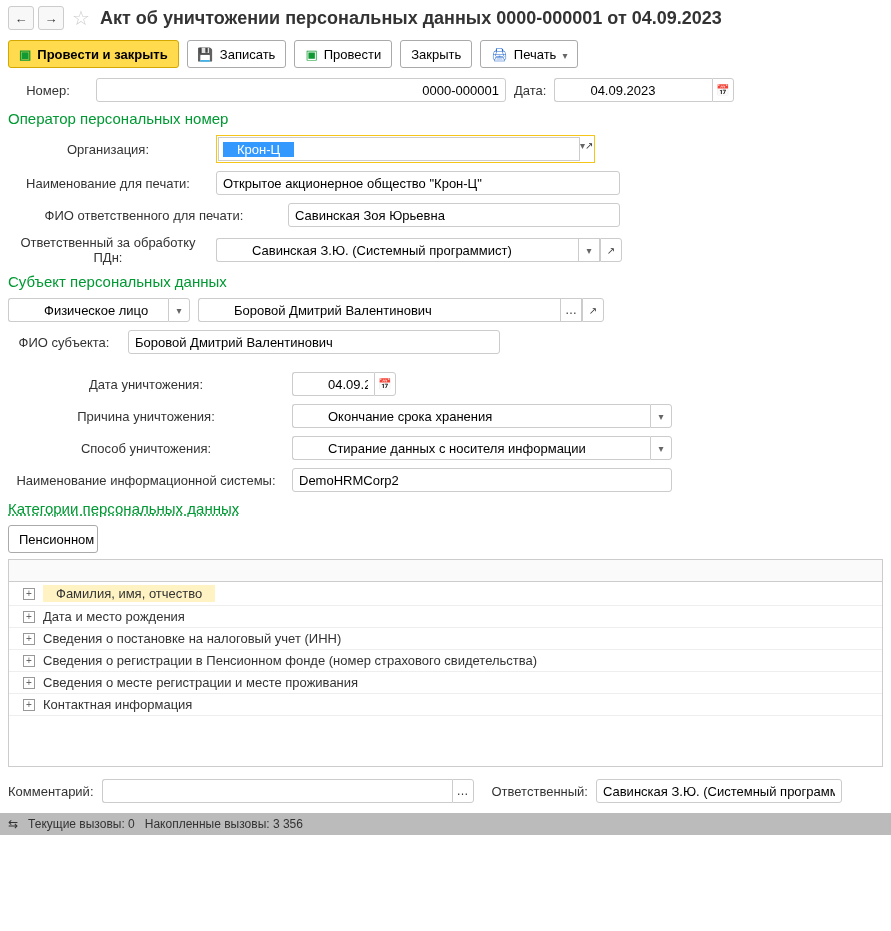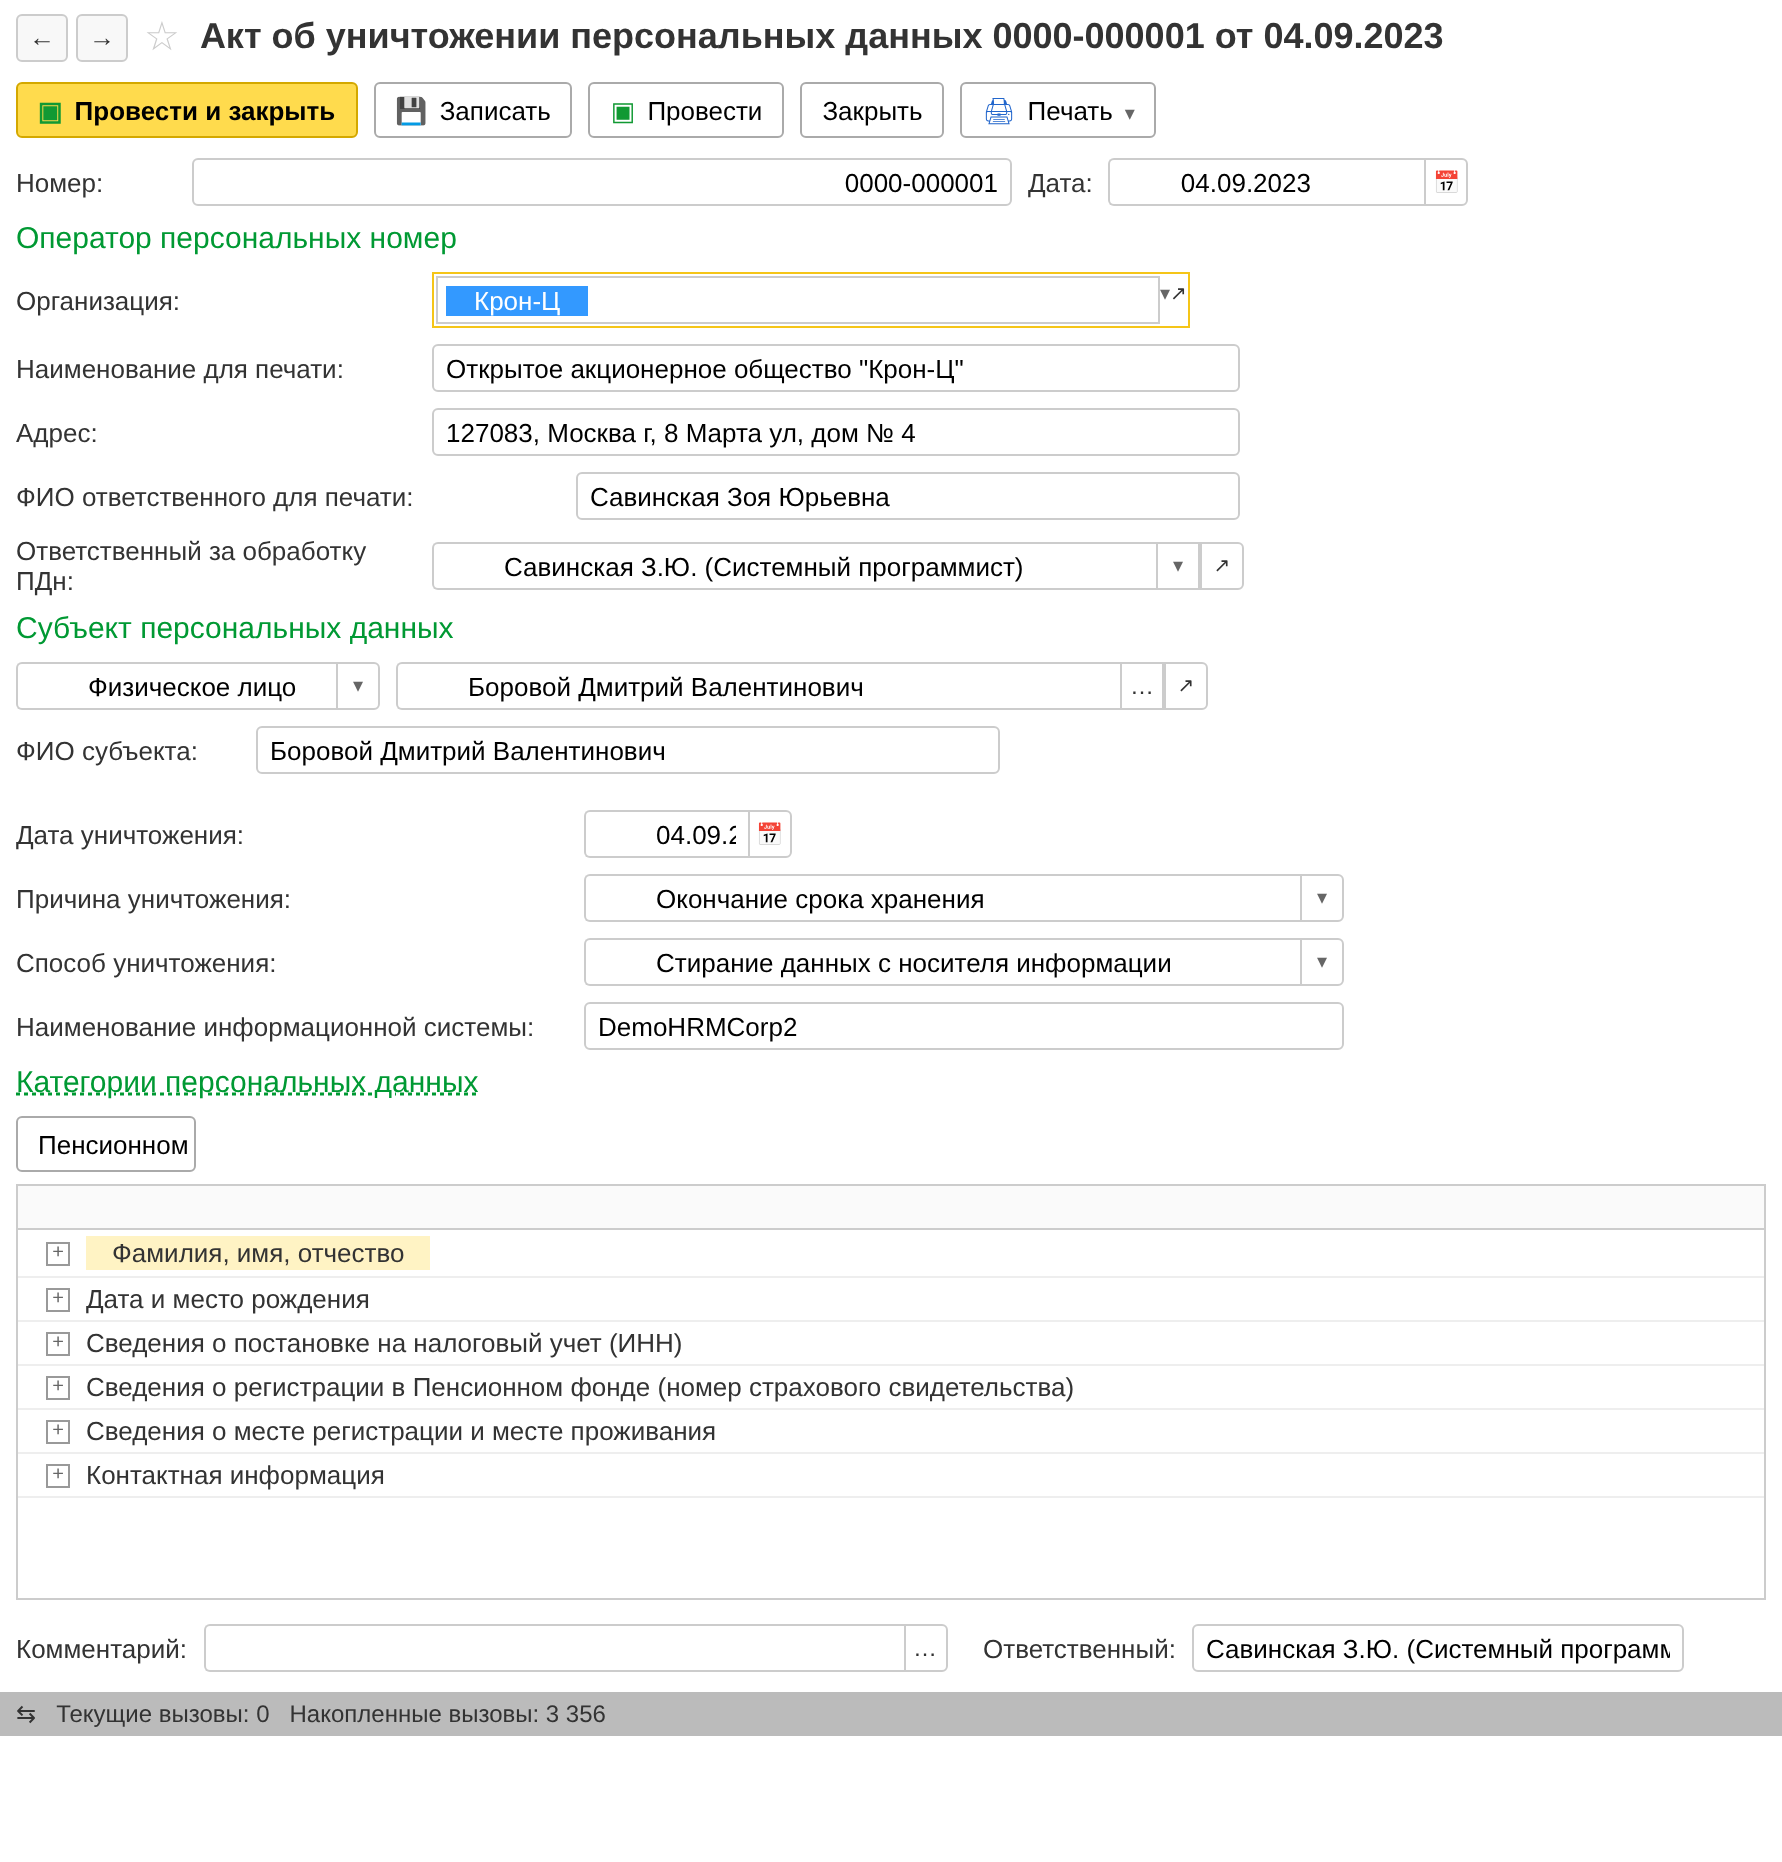--- a/index.html
+++ b/index.html
@@ -7,21 +7,21 @@
 .header-row { display: flex; align-items: center; padding: 6px 8px; gap: 4px; }
 .nav-btn { width: 26px; height: 24px; border: 1px solid #ccc; background: #f8f8f8; border-radius: 3px; display: flex; align-items: center; justify-content: center; cursor: pointer; }
 .star-icon { font-size: 20px; color: #ccc; margin: 0 4px; }
 .page-title { font-size: 18px; font-weight: bold; margin-left: 2px; }
 .toolbar { display: flex; gap: 8px; padding: 4px 8px 10px; }
 .btn { border: 1px solid #aaa; background: #fff; border-radius: 3px; padding: 4px 10px; display: flex; align-items: center; gap: 6px; cursor: pointer; font-size: 13px; height: 28px; }
 .btn-primary { background: #ffdb4d; border-color: #d4a800; font-weight: bold; }
 .btn .icon { font-size: 13px; }
 .form-area { padding: 0 8px; }
 .form-row { display: flex; align-items: center; margin-bottom: 8px; gap: 8px; }
-.label { font-size: 13px; color: #333; }
+.label { font-size: 13px; color: #333; text-align: center; }
 .input { border: 1px solid #ccc; border-radius: 3px; padding: 3px 6px; font-size: 13px; height: 24px; background: #fff; }
 .input-num { text-align: right; }
 .section-title { color: #009933; font-size: 15px; margin: 6px 0 8px; }
 .section-link { color: #009933; font-size: 15px; margin: 6px 0 8px; text-decoration: underline dotted; cursor: pointer; }
 .compound { display: flex; }
 .compound .input { border-radius: 0; border-right: none; padding-left: 35px; }
 .compound .input:first-child { border-top-left-radius: 3px; border-bottom-left-radius: 3px; }
 .compound .mini-btn { width: 22px; height: 24px; border: 1px solid #ccc; background: #fff; display: flex; align-items: center; justify-content: center; cursor: pointer; font-size: 11px; }
 .compound .mini-btn:last-child { border-top-right-radius: 3px; border-bottom-right-radius: 3px; }
 .highlight-frame { border: 1px solid #f5c518; padding: 1px; display: inline-flex; }
@@ -103,24 +103,20 @@
       <div class="mini-btn"><span class="dd-icon"></span></div>
       <div class="mini-btn"><span class="open-icon"></span></div>
     </div>
   </div>
 
   <div class="form-row">
     <span class="label" style="width:200px">Наименование для печати:</span>
     <input class="input" style="width: 404px;" value="Открытое акционерное общество &quot;Крон-Ц&quot;">
   </div>
 
-  <div class="form-row">
-    <span class="label" style="width:200px">Адрес:</span>
-    <input class="input" style="width: 404px;" value="127083, Москва г, 8 Марта ул, дом № 4">
-  </div>
 
   <div class="form-row">
     <span class="label" style="width:272px">ФИО ответственного для печати:</span>
     <input class="input" style="width: 332px;" value="Савинская Зоя Юрьевна">
   </div>
 
   <div class="form-row">
     <span class="label" style="width:200px">Ответственный за обработку ПДн:</span>
     <div class="compound">
       <input class="input" style="width: 362px;" value="Савинская З.Ю. (Системный программист)">

